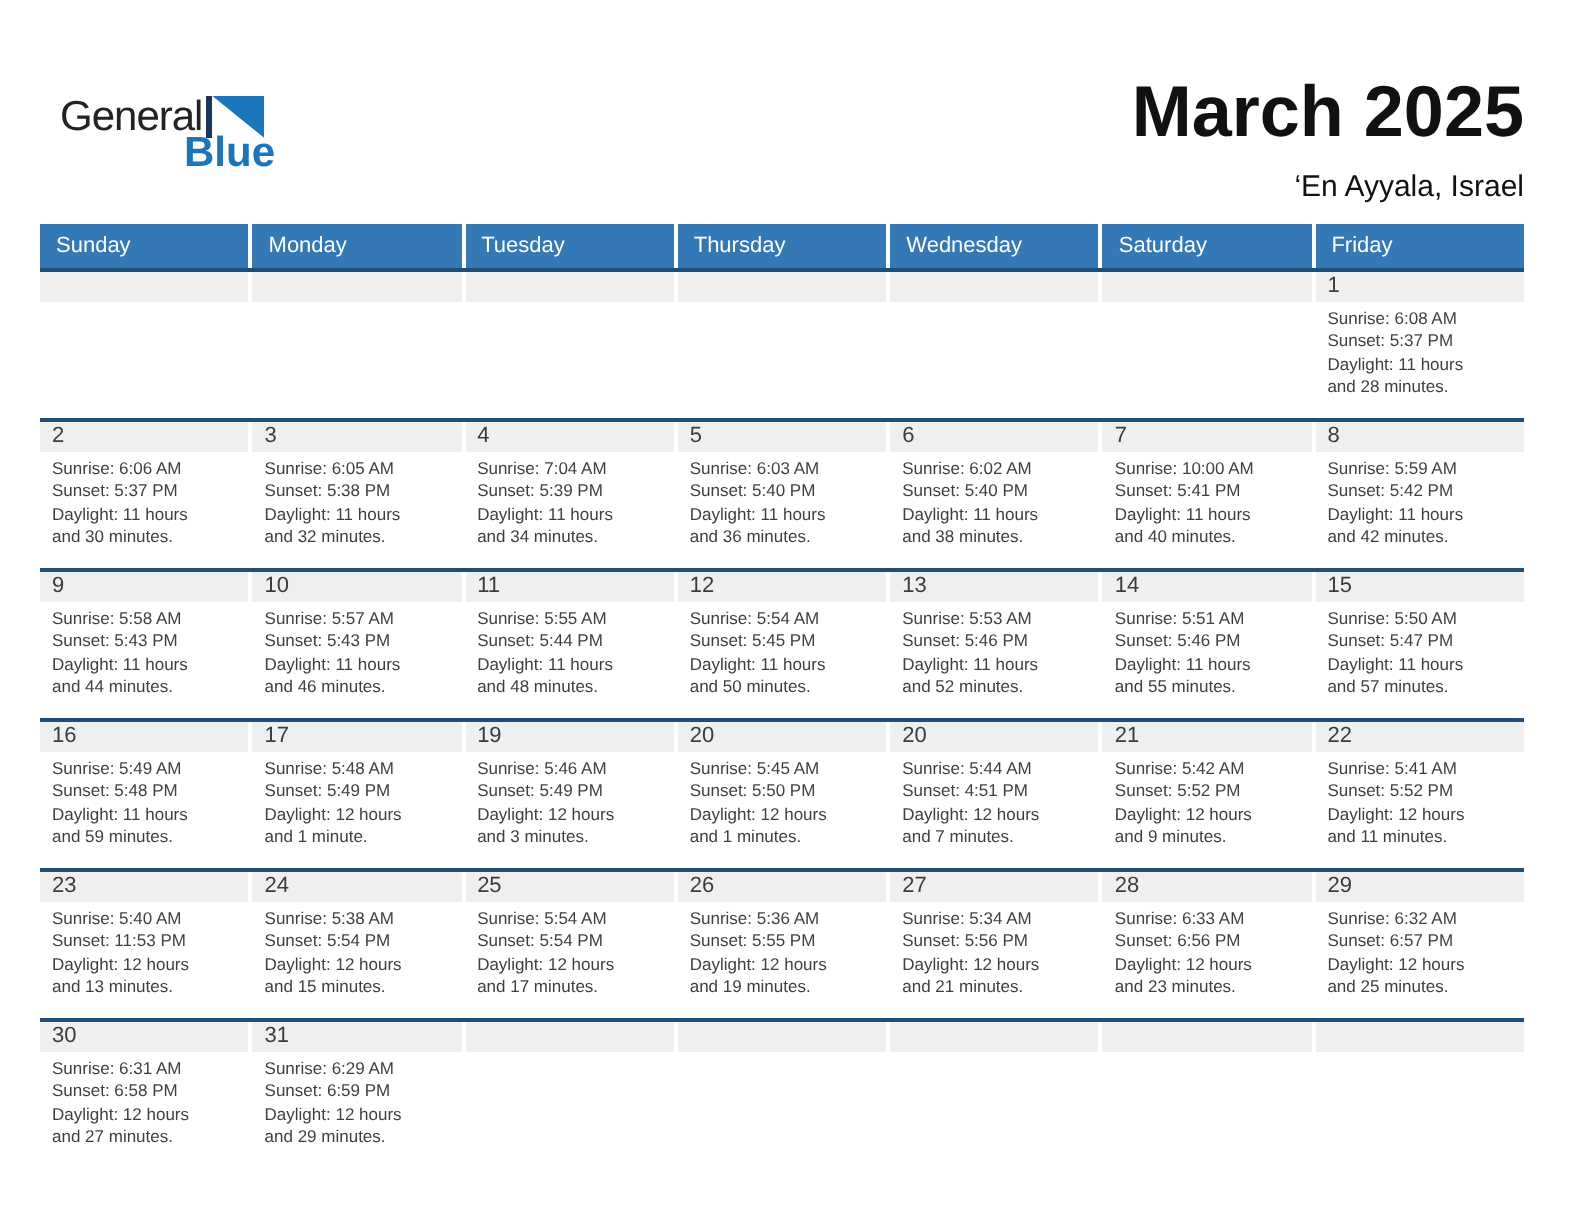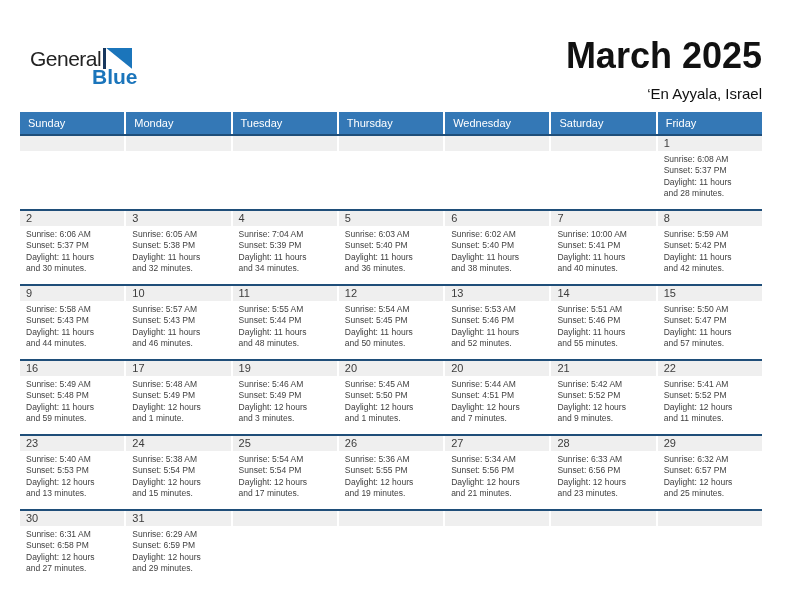--- a/index.html
+++ b/index.html
@@ -319,21 +319,21 @@
             <div>Daylight: 12 hours</div>
             <div>and 11 minutes.</div>
           </div>
         </div>
       </div>
       <div class="week">
         <div class="cell">
           <div class="band">23</div>
           <div class="cellbody">
             <div>Sunrise: 5:40 AM</div>
-            <div>Sunset: 5:53 PM</div>
+            <div>Sunset: 11:53 PM</div>
             <div>Daylight: 12 hours</div>
             <div>and 13 minutes.</div>
           </div>
         </div>
         <div class="cell">
           <div class="band">24</div>
           <div class="cellbody">
             <div>Sunrise: 5:38 AM</div>
             <div>Sunset: 5:54 PM</div>
             <div>Daylight: 12 hours</div>

